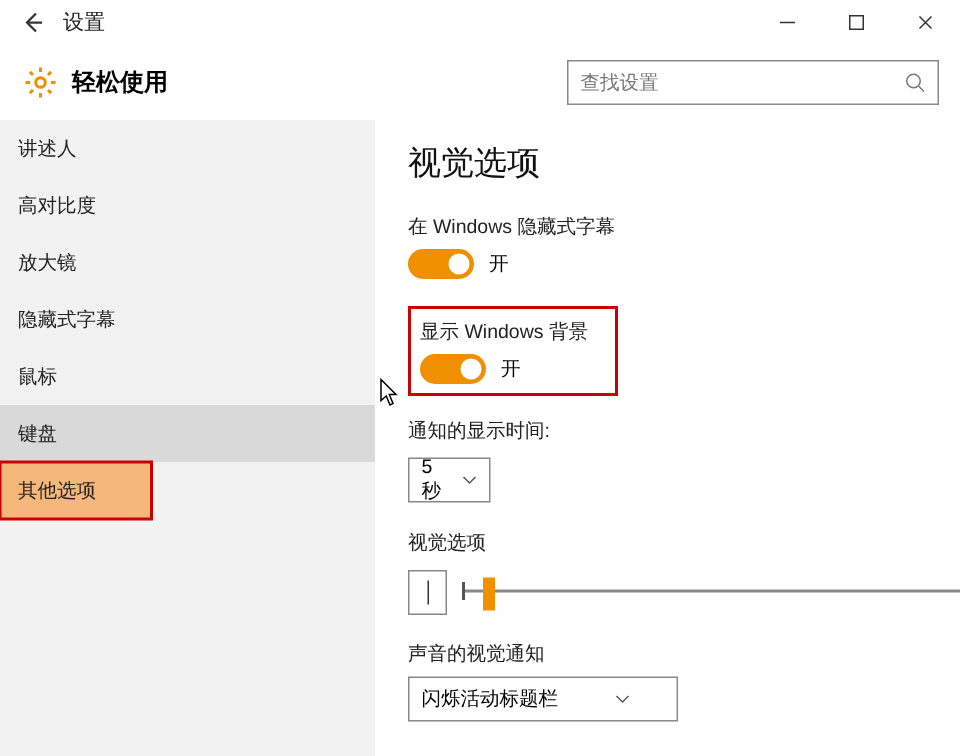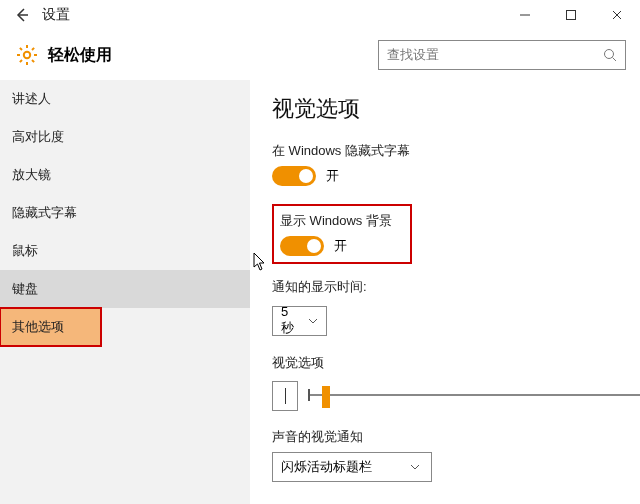--- a/index.html
+++ b/index.html
@@ -152,21 +152,21 @@
       </div>
       <div class="slider-wrap" style="flex:1;">
         <div class="slider-track">
           <div class="slider-tick"></div>
           <div class="slider-thumb"></div>
         </div>
       </div>
     </div>
 
     <div class="lbl" style="margin-top:14px;">声音的视觉通知</div>
-    <div class="select" style="width:160px;gap:28px;">
+    <div class="select" style="width:180px;gap:28px;">
       <span>闪烁活动标题栏</span>
       <span class="chev">
         <svg width="10" height="6">
             <path d="M1 1 L5 5 L9 1" stroke="#555" fill="none" stroke-width="1"></path>
           </svg>
       </span>
     </div>
   </div>
 </div>
 

